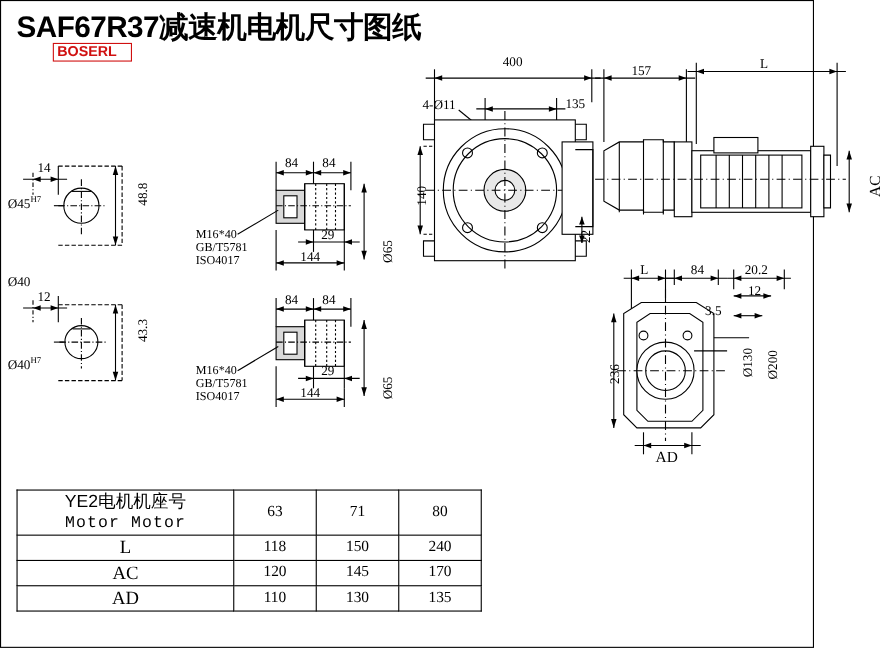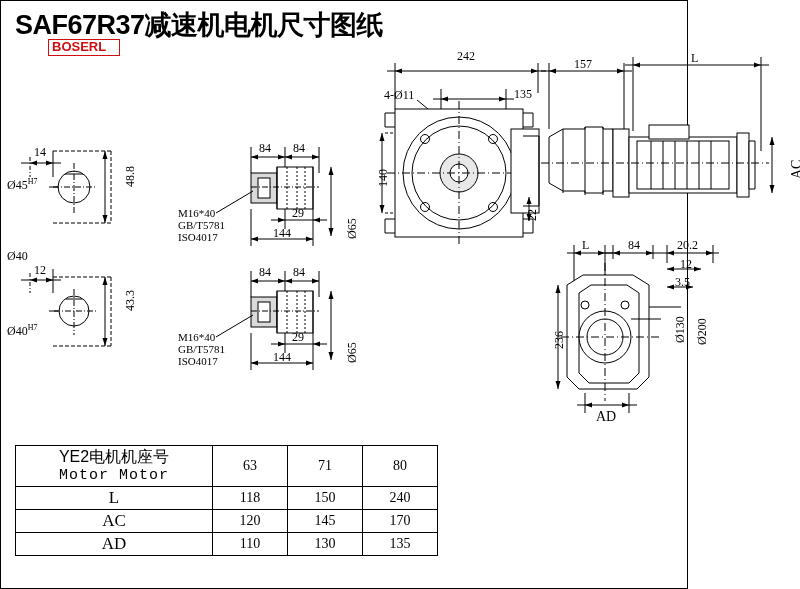--- a/index.html
+++ b/index.html
@@ -11,21 +11,21 @@
     width: 800px;
     height: 589px;
     position: relative;
     font-family: "Liberation Serif", serif;
     color: #000;
     overflow: hidden;
   }
   #page {
     position: absolute;
     left: 0; top: 0;
-    width: 688px;
+    width: 740px;
     height: 589px;
     border: 1px solid #000;
     box-sizing: border-box;
   }
   .title {
     position: absolute;
     left: 14px;
     top: 6px;
     font-family: "Liberation Sans", sans-serif;
     font-weight: bold;
@@ -376,34 +376,34 @@
 
   <div class="lbl" style="left:258px; top:264px;">84</div>
   <div class="lbl" style="left:292px; top:264px;">84</div>
   <div class="lbl" style="left:291px; top:329px;">29</div>
   <div class="lbl" style="left:272px; top:349px;">144</div>
   <div class="lbl vert" style="left:344px; top:362px;">Ø65</div>
   <div class="lbl small" style="left:177px; top:330px;">M16*40</div>
   <div class="lbl small" style="left:177px; top:342px;">GB/T5781</div>
   <div class="lbl small" style="left:177px; top:354px;">ISO4017</div>
 
-  <div class="lbl" style="left:456px; top:48px;">242</div>
+  <div class="lbl" style="left:456px; top:48px;">400</div>
   <div class="lbl" style="left:573px; top:56px;">157</div>
   <div class="lbl" style="left:690px; top:50px;">L</div>
   <div class="lbl" style="left:383px; top:87px;">4-Ø11</div>
   <div class="lbl" style="left:513px; top:86px;">135</div>
   <div class="lbl vert" style="left:375px; top:186px;">140</div>
   <div class="lbl vert" style="left:524px; top:220px;">22</div>
   <div class="lbl vert" style="left:788px; top:178px; font-size:14px;">AC</div>
 
   <div class="lbl" style="left:581px; top:237px;">L</div>
   <div class="lbl" style="left:627px; top:237px;">84</div>
   <div class="lbl" style="left:676px; top:237px;">20.2</div>
   <div class="lbl" style="left:679px; top:256px;">12</div>
-  <div class="lbl" style="left:674px; top:274px;">3.5</div>
+  <div class="lbl" style="left:640px; top:274px;">3.5</div>
   <div class="lbl vert" style="left:551px; top:348px;">236</div>
   <div class="lbl vert" style="left:672px; top:342px;">Ø130</div>
   <div class="lbl vert" style="left:694px; top:344px;">Ø200</div>
   <div class="lbl" style="left:595px; top:408px; font-size:14px;">AD</div>
 
   <table class="spec">
     <tbody>
       <tr>
         <td class="hdr">
           <div class="hdr-cn">YE2电机机座号</div>

